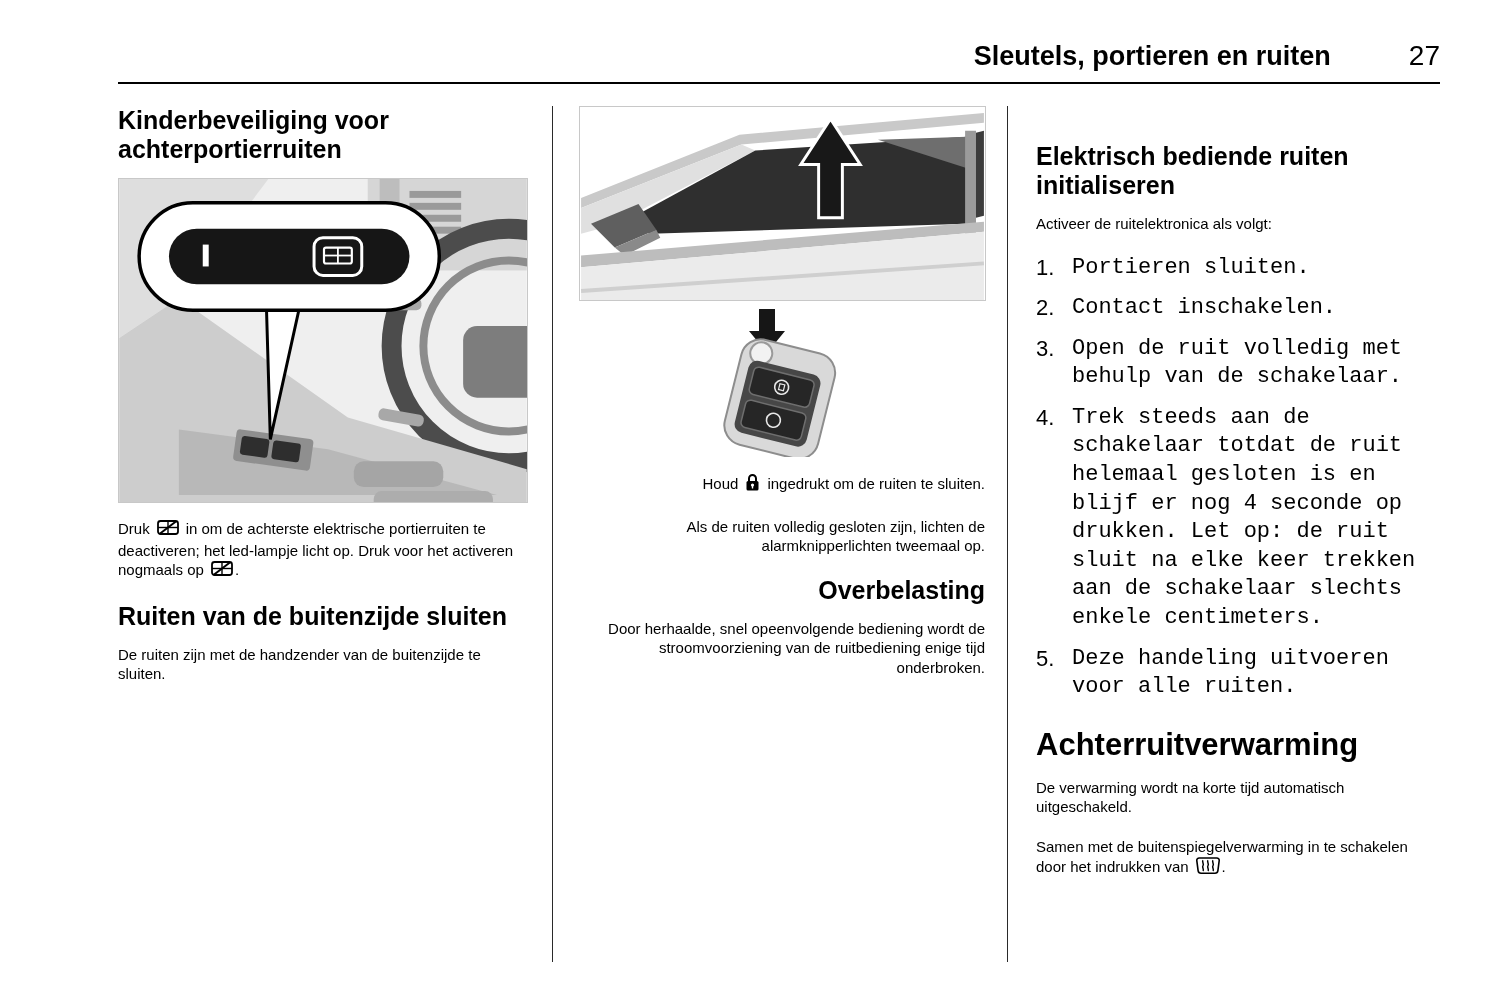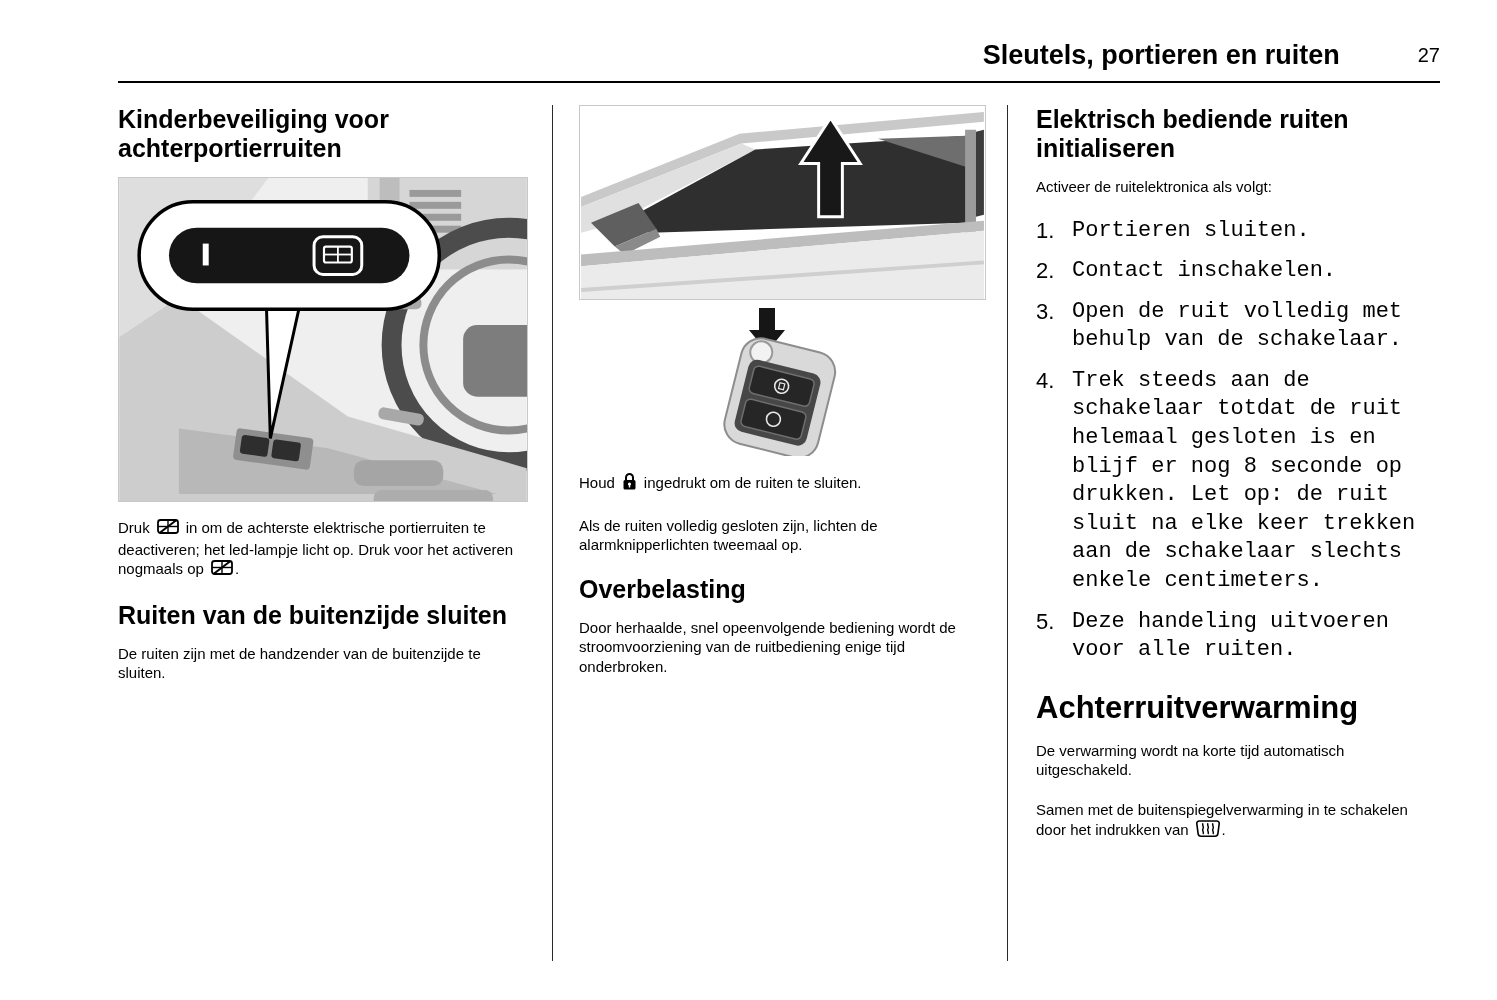--- a/index.html
+++ b/index.html
@@ -10,30 +10,30 @@
   .header {
     margin: 0 57px 0 118px;
     padding-top: 40px;
     padding-bottom: 10px;
     display: flex;
     justify-content: flex-end;
     align-items: center;
     border-bottom: 2px solid #000;
   }
   .header-title { font-weight: bold; font-size: 27px; }
-  .header-page { font-size: 20px; margin-left: 78px; font-weight: 400; }
+  .header-page { font-size: 28px; margin-left: 78px; font-weight: 400; }
 
   .columns {
     margin: 22px 57px 0 118px;
     display: flex;
   }
   .divider { width: 1px; flex: 0 0 1px; background: #2a2a2a; height: 856px; }
   .col1 { width: 434px; padding-right: 24px; }
-  .col2 { width: 454px; padding-left: 26px; padding-right: 22px; }
-  .col3 { width: 433px; padding-left: 28px; }
+  .col2 { width: 454px; padding-left: 26px; padding-right: 22px; text-align: right; }
+  .col3 { width: 433px; padding-left: 28px; margin-top: 36px; }
 
   h2.sub { font-size: 25px; line-height: 1.16; margin-bottom: 14px; font-weight: bold; }
   h2.sub.mt { margin-top: 10px; }
   h1.big { font-size: 31px; line-height: 1.1; margin: 26px 0 16px; font-weight: bold; }
   p.body { font-size: 15px; line-height: 1.3; margin-bottom: 20px; }
 
   figure { margin: 0 0 16px 0; }
   .fig-frame { display: block; border: 1px solid #c8c8c8; }
   .fig-noframe { display: block; }
   .fig2-wrap { margin-bottom: 6px; }
@@ -202,21 +202,21 @@
         <div class="step">
           <span class="step-num">2.</span>
           <span class="step-text">Contact inschakelen.</span>
         </div>
         <div class="step">
           <span class="step-num">3.</span>
           <span class="step-text">Open de ruit volledig met behulp van de schakelaar.</span>
         </div>
         <div class="step">
           <span class="step-num">4.</span>
-          <span class="step-text">Trek steeds aan de schakelaar totdat de ruit helemaal gesloten is en blijf er nog 8 seconde op drukken. Let op: de ruit sluit na elke keer trekken aan de schakelaar slechts enkele centimeters.</span>
+          <span class="step-text">Trek steeds aan de schakelaar totdat de ruit helemaal gesloten is en blijf er nog 4 seconde op drukken. Let op: de ruit sluit na elke keer trekken aan de schakelaar slechts enkele centimeters.</span>
         </div>
         <div class="step">
           <span class="step-num">5.</span>
           <span class="step-text">Deze handeling uitvoeren voor alle ruiten.</span>
         </div>
       </div>
 
       <h1 class="big">Achterruitverwarming</h1>
 
       <p class="body">De verwarming wordt na korte tijd automatisch uitgeschakeld.</p>

